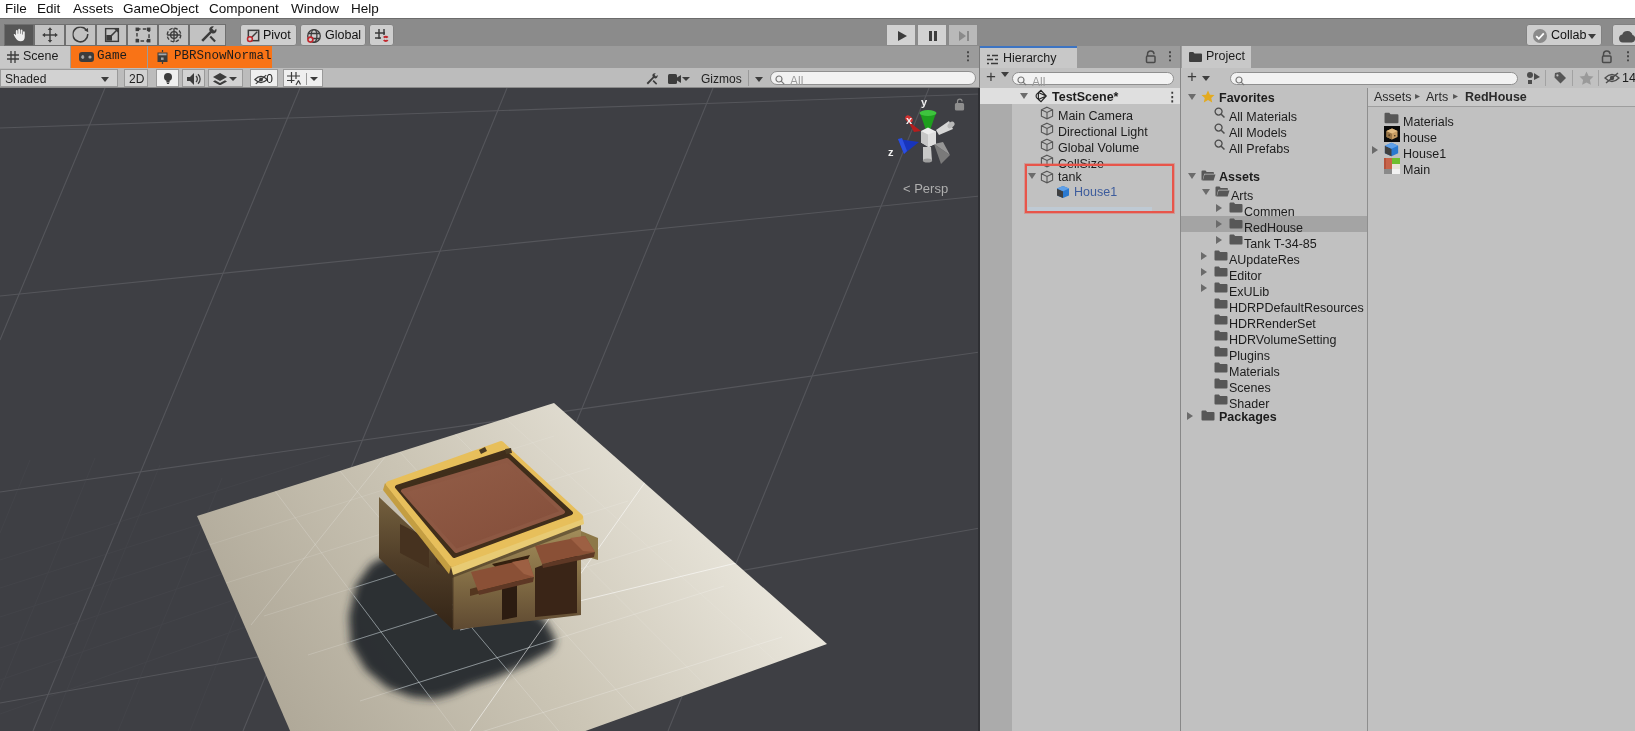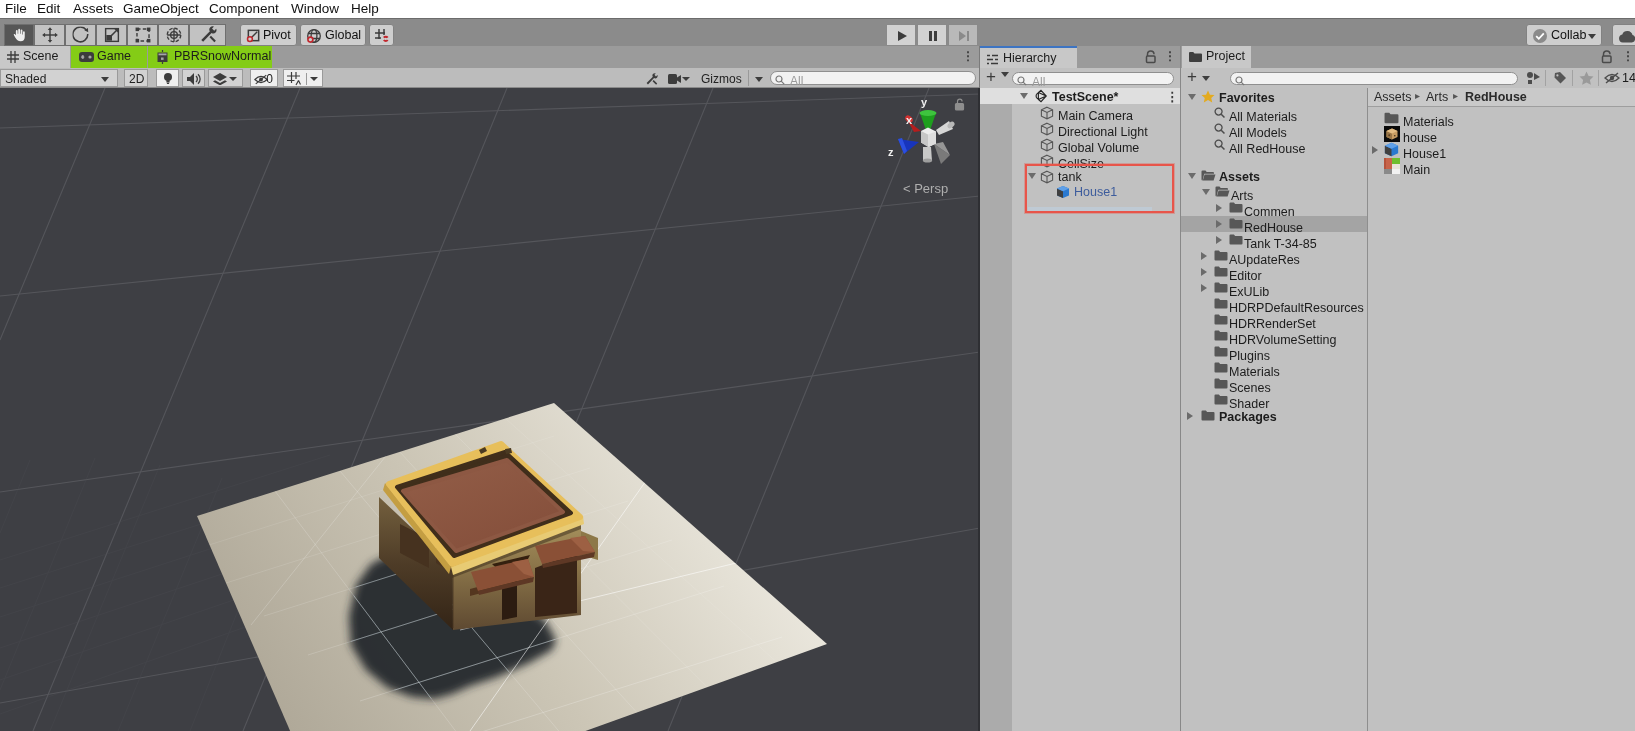--- a/index.html
+++ b/index.html
@@ -16,21 +16,21 @@
 .tbtn { position:absolute; top:6px; height:20px; background:#c2c2c2; border:1px solid #6f6f6f; }
 .tbtn.sel { background:#565656; }
 .tbtn svg { position:absolute; left:50%; top:50%; transform:translate(-50%,-50%); }
 .pbtn { position:absolute; top:5px; height:22px; background:#cecece; border:1px solid #828282; border-radius:3px; font-size:12.5px; color:#111; }
 .playbtn { position:absolute; top:5px; height:22px; width:30px; background:#d2d2d2; border:1px solid #8a8a8a; }
 
 
 .tabbar { height:22px; background:#9b9b9b; }
 .tab { position:absolute; top:0; height:22px; font-size:12.5px; color:#1c1c1c; }
 .tab.active { background:#c8c8c8; }
-.tab.inactive { background:#84cc16; }
+.tab.inactive { background:#f97316;font-family:Liberation Mono, monospace; }
 
 
 #scenebar { left:0; top:68px; width:980px; height:20px; background:#bcbcbc; border-bottom:1px solid #8a8a8a; }
 .sbtn { position:absolute; top:1px; height:18px; background:#d2d2d2; border:1px solid #9a9a9a; font-size:12px; color:#222; }
 .sbtn.on { background:#efefef; }
 
 
 .searchfield { position:absolute; background:#f2f2f2; border:1px solid #8f8f8f; border-radius:8px; color:#9a9a9a; font-size:12px; }
 .row { position:absolute; height:16px; font-size:12.5px; color:#1c1c1c; white-space:nowrap; }
 .row b { font-weight:bold; }
@@ -593,21 +593,21 @@
             <circle cx="4.2" cy="4.2" r="3.2" fill="none" stroke="#4c4c4c" stroke-width="1.2"></circle>
             <path d="M6.6 6.6l3 3" stroke="#4c4c4c" stroke-width="1.4"></path>
           </svg>
           <span class="lbl" style="left:48px">All Models</span>
         </div>
       <div class="row" style="left:0;top:49px;width:186px;">
           <svg style="position:absolute;left:33px;top:2px" width="12" height="12" viewBox="0 0 11 11">
             <circle cx="4.2" cy="4.2" r="3.2" fill="none" stroke="#4c4c4c" stroke-width="1.2"></circle>
             <path d="M6.6 6.6l3 3" stroke="#4c4c4c" stroke-width="1.4"></path>
           </svg>
-          <span class="lbl" style="left:48px">All RedHouse</span>
+          <span class="lbl" style="left:48px">All Prefabs</span>
         </div>
 
       <div class="row" style="left:0;top:80px;width:186px;">
           <span class="fold-d" style="left:7px;top:5px;"></span>
         <svg style="position:absolute;left:20px;top:2px" width="15" height="11" viewBox="0 0 15 11">
             <path d="M0.5 1.5 a1 1 0 0 1 1-1 h3 l1.2 1.5 H12 a1 1 0 0 1 1 1 v0.7 H3.2 L1.6 10.5 H1.5 a1 1 0 0 1-1-1 Z" fill="#575757"></path>
             <path d="M3.6 4.4 H14.5 L12.6 10.5 H1.8 Z" fill="#575757"></path>
           </svg>
         <b style="position:absolute;left:38px;top:2px">Assets</b>
         </div>

